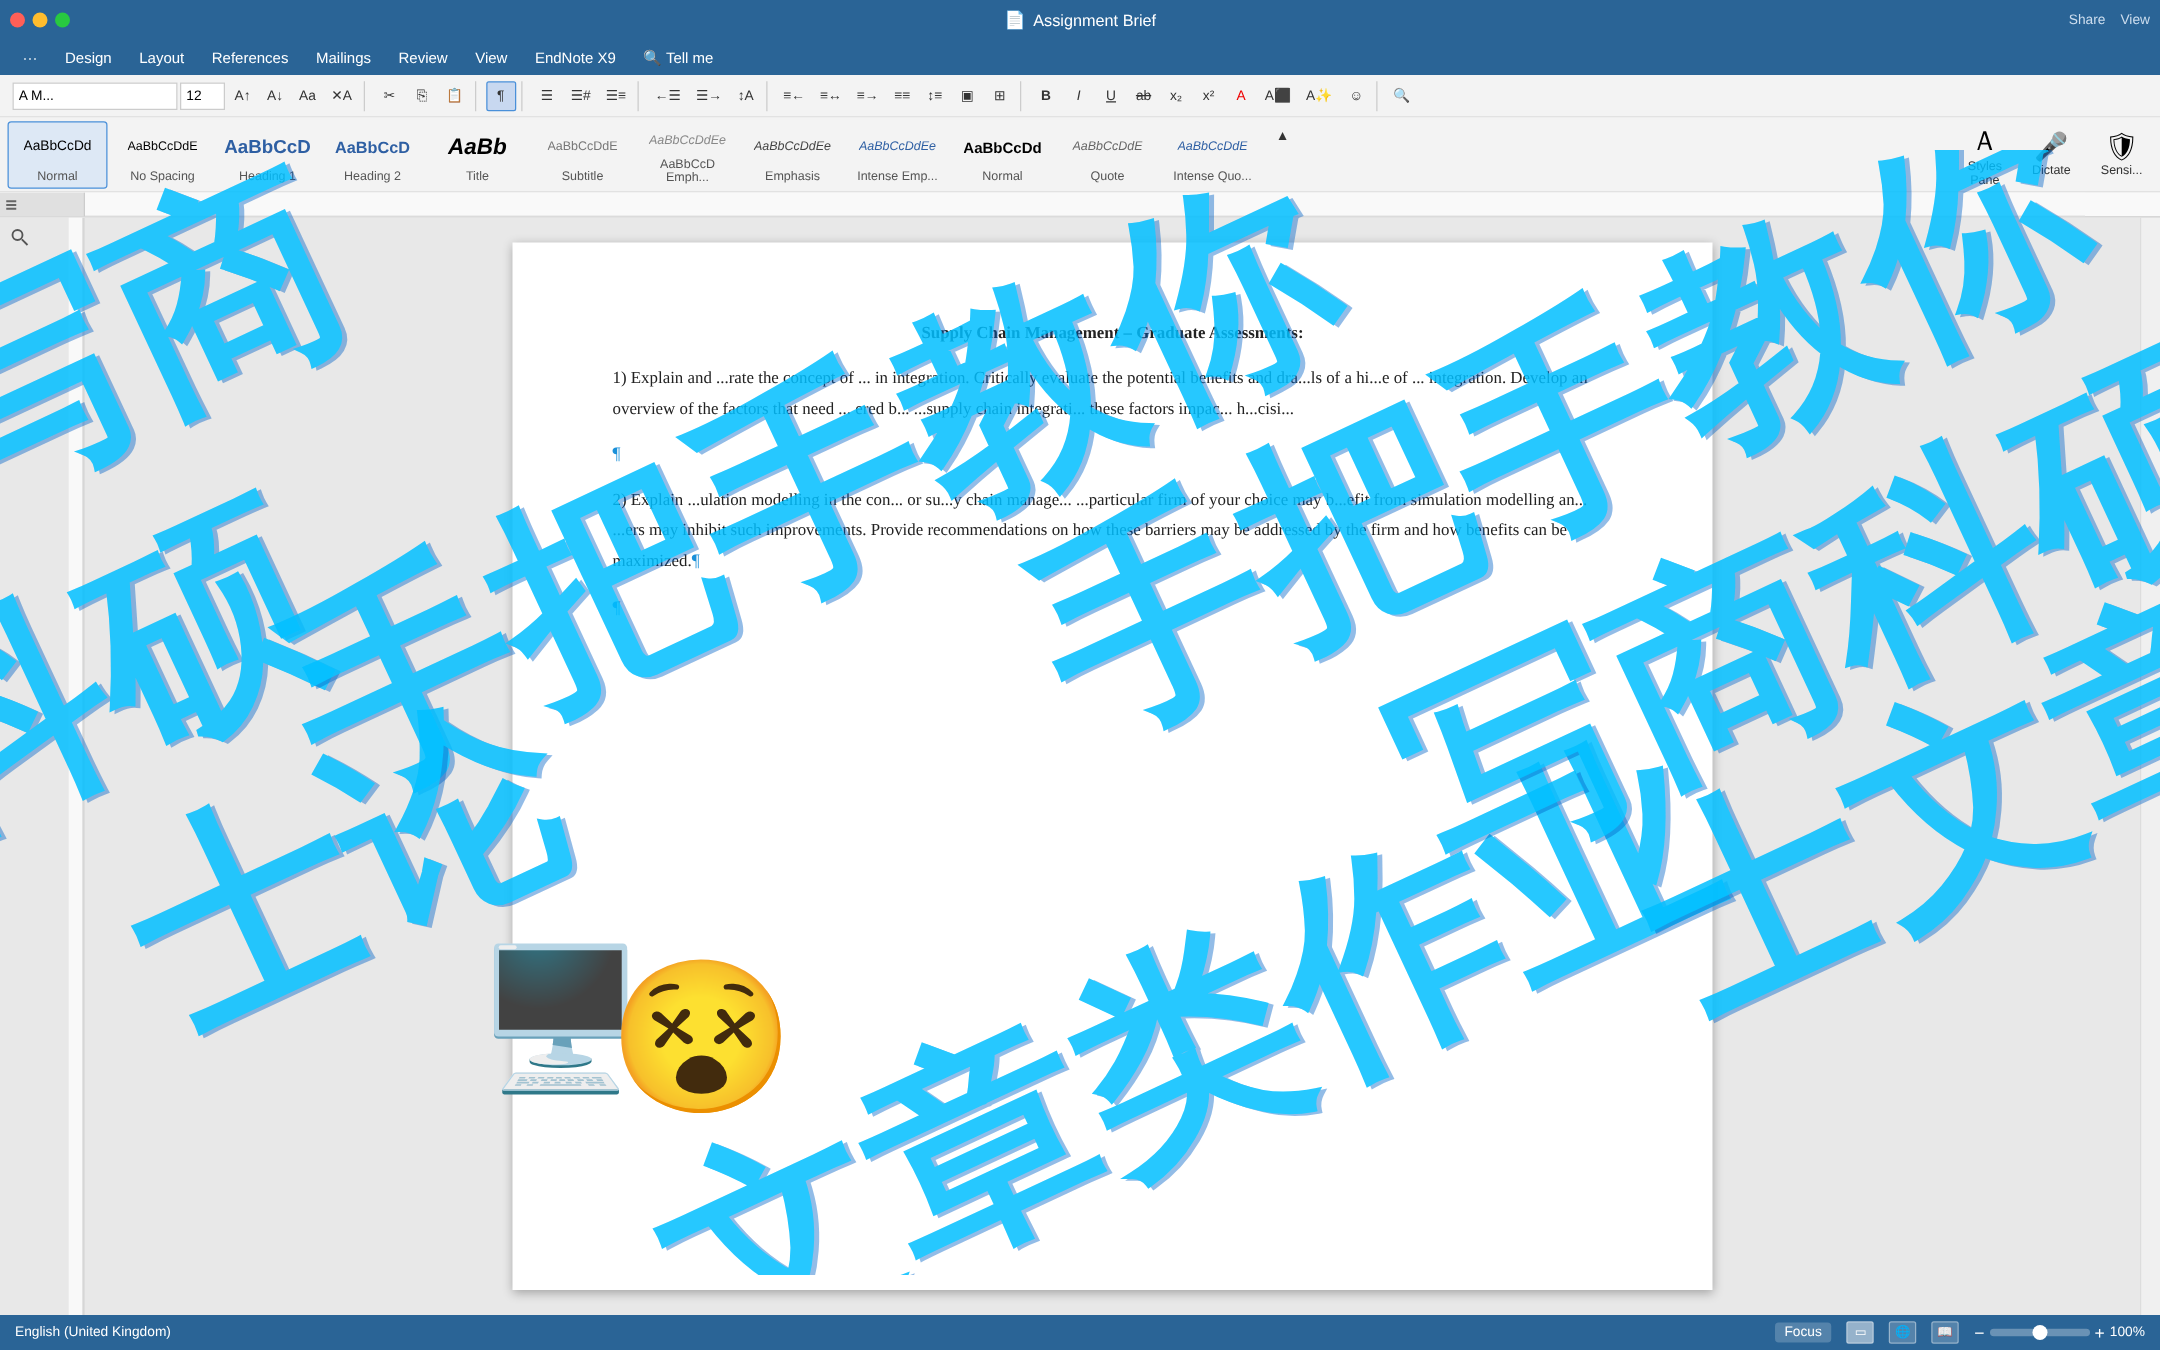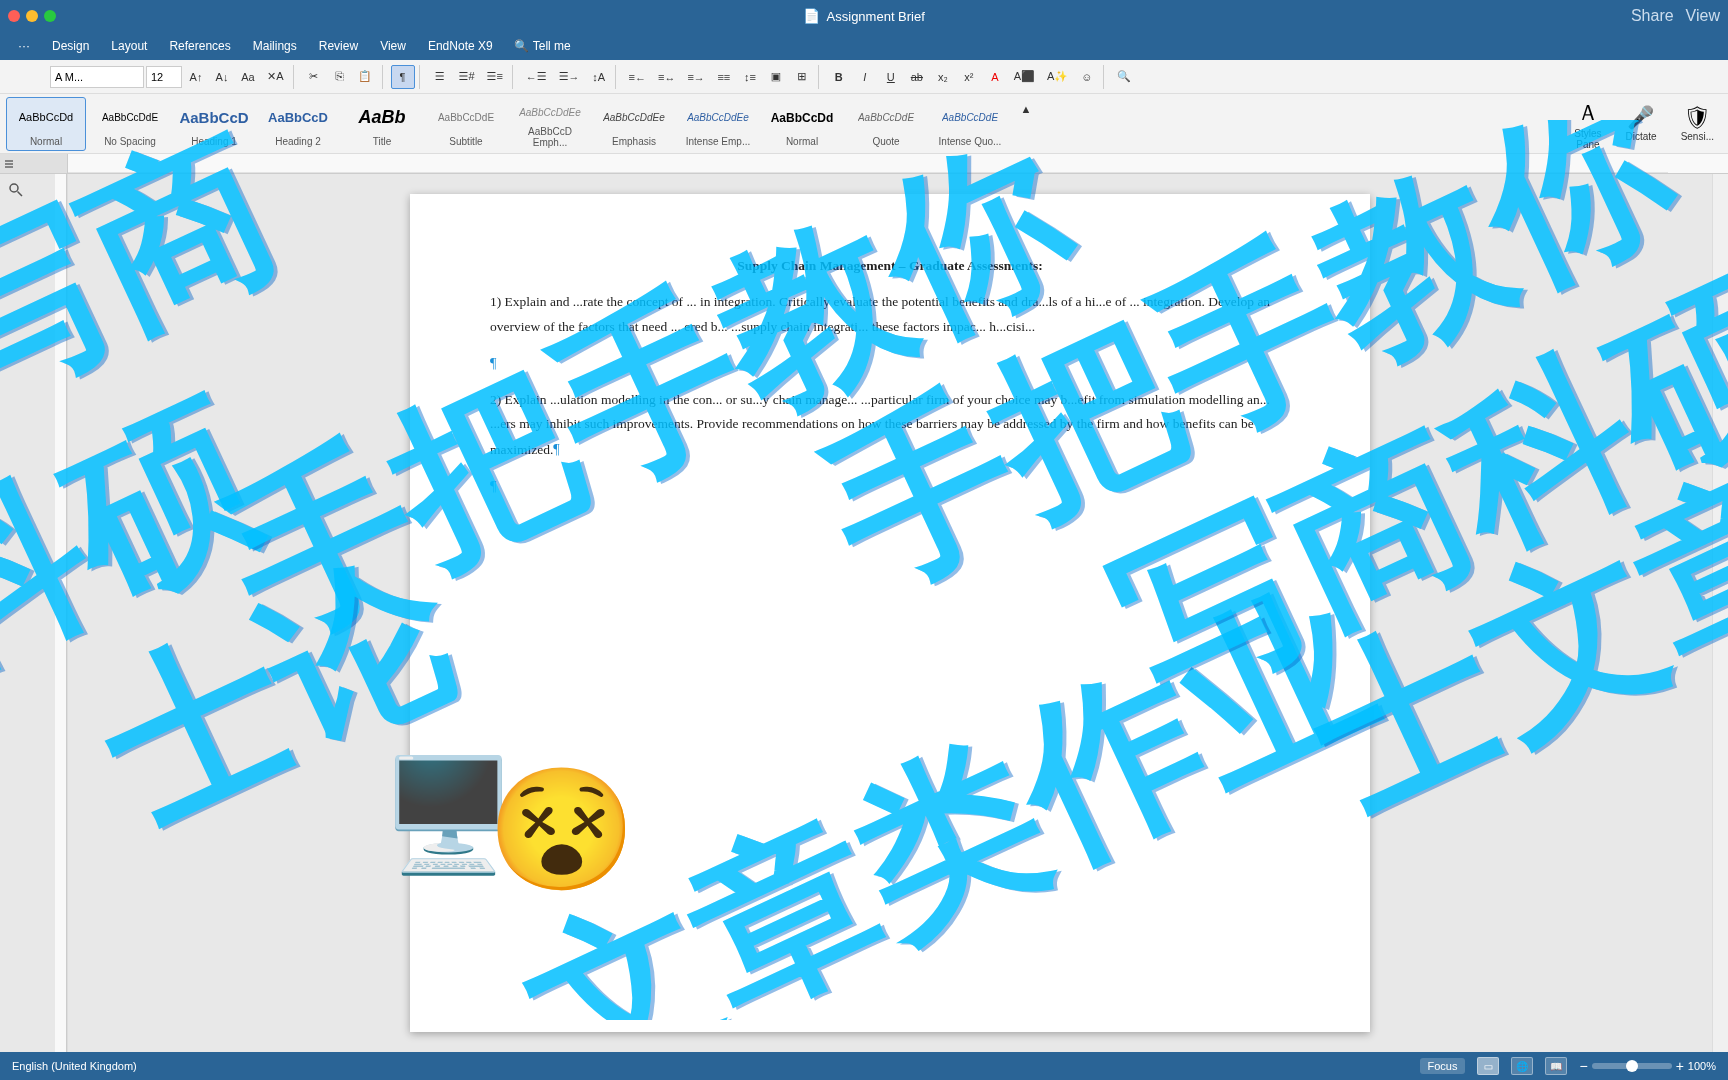--- a/index.html
+++ b/index.html
@@ -26,21 +26,21 @@
     .win-btn { width: 12px; height: 12px; border-radius: 50%; }
     .win-btn.close { background: #ff5f57; }
     .win-btn.min { background: #ffbd2e; }
     .win-btn.max { background: #28c940; }
     #title-bar .title-icon { margin-right: 6px; color: #cde; font-size: 14px; }
     #title-bar .right-controls {
       position: absolute;
       right: 8px;
       display: flex;
       gap: 12px;
-      font-size: 16px;
+      font-size: 11px;
       color: #cde;
     }
 
     
     #menu-bar {
       background: #2a6496;
       height: 28px;
       display: flex;
       align-items: center;
       padding: 0 8px;
@@ -81,26 +81,25 @@
       cursor: pointer;
       font-size: 11px;
       padding: 0 4px;
       display: flex;
       align-items: center;
       justify-content: center;
       color: #333;
     }
     .tb-btn.active { background: #dde8f5; border-color: #4a90d9; }
     .font-name-box {
-      width: 94px;
+      width: 132px;
       height: 22px;
       border: 1px solid #ccc;
       font-size: 11px;
       padding: 0 4px;
-      margin-left: 40px;
     }
     .font-size-box {
       width: 36px;
       height: 22px;
       border: 1px solid #ccc;
       font-size: 11px;
       padding: 0 4px;
     }
 
     

